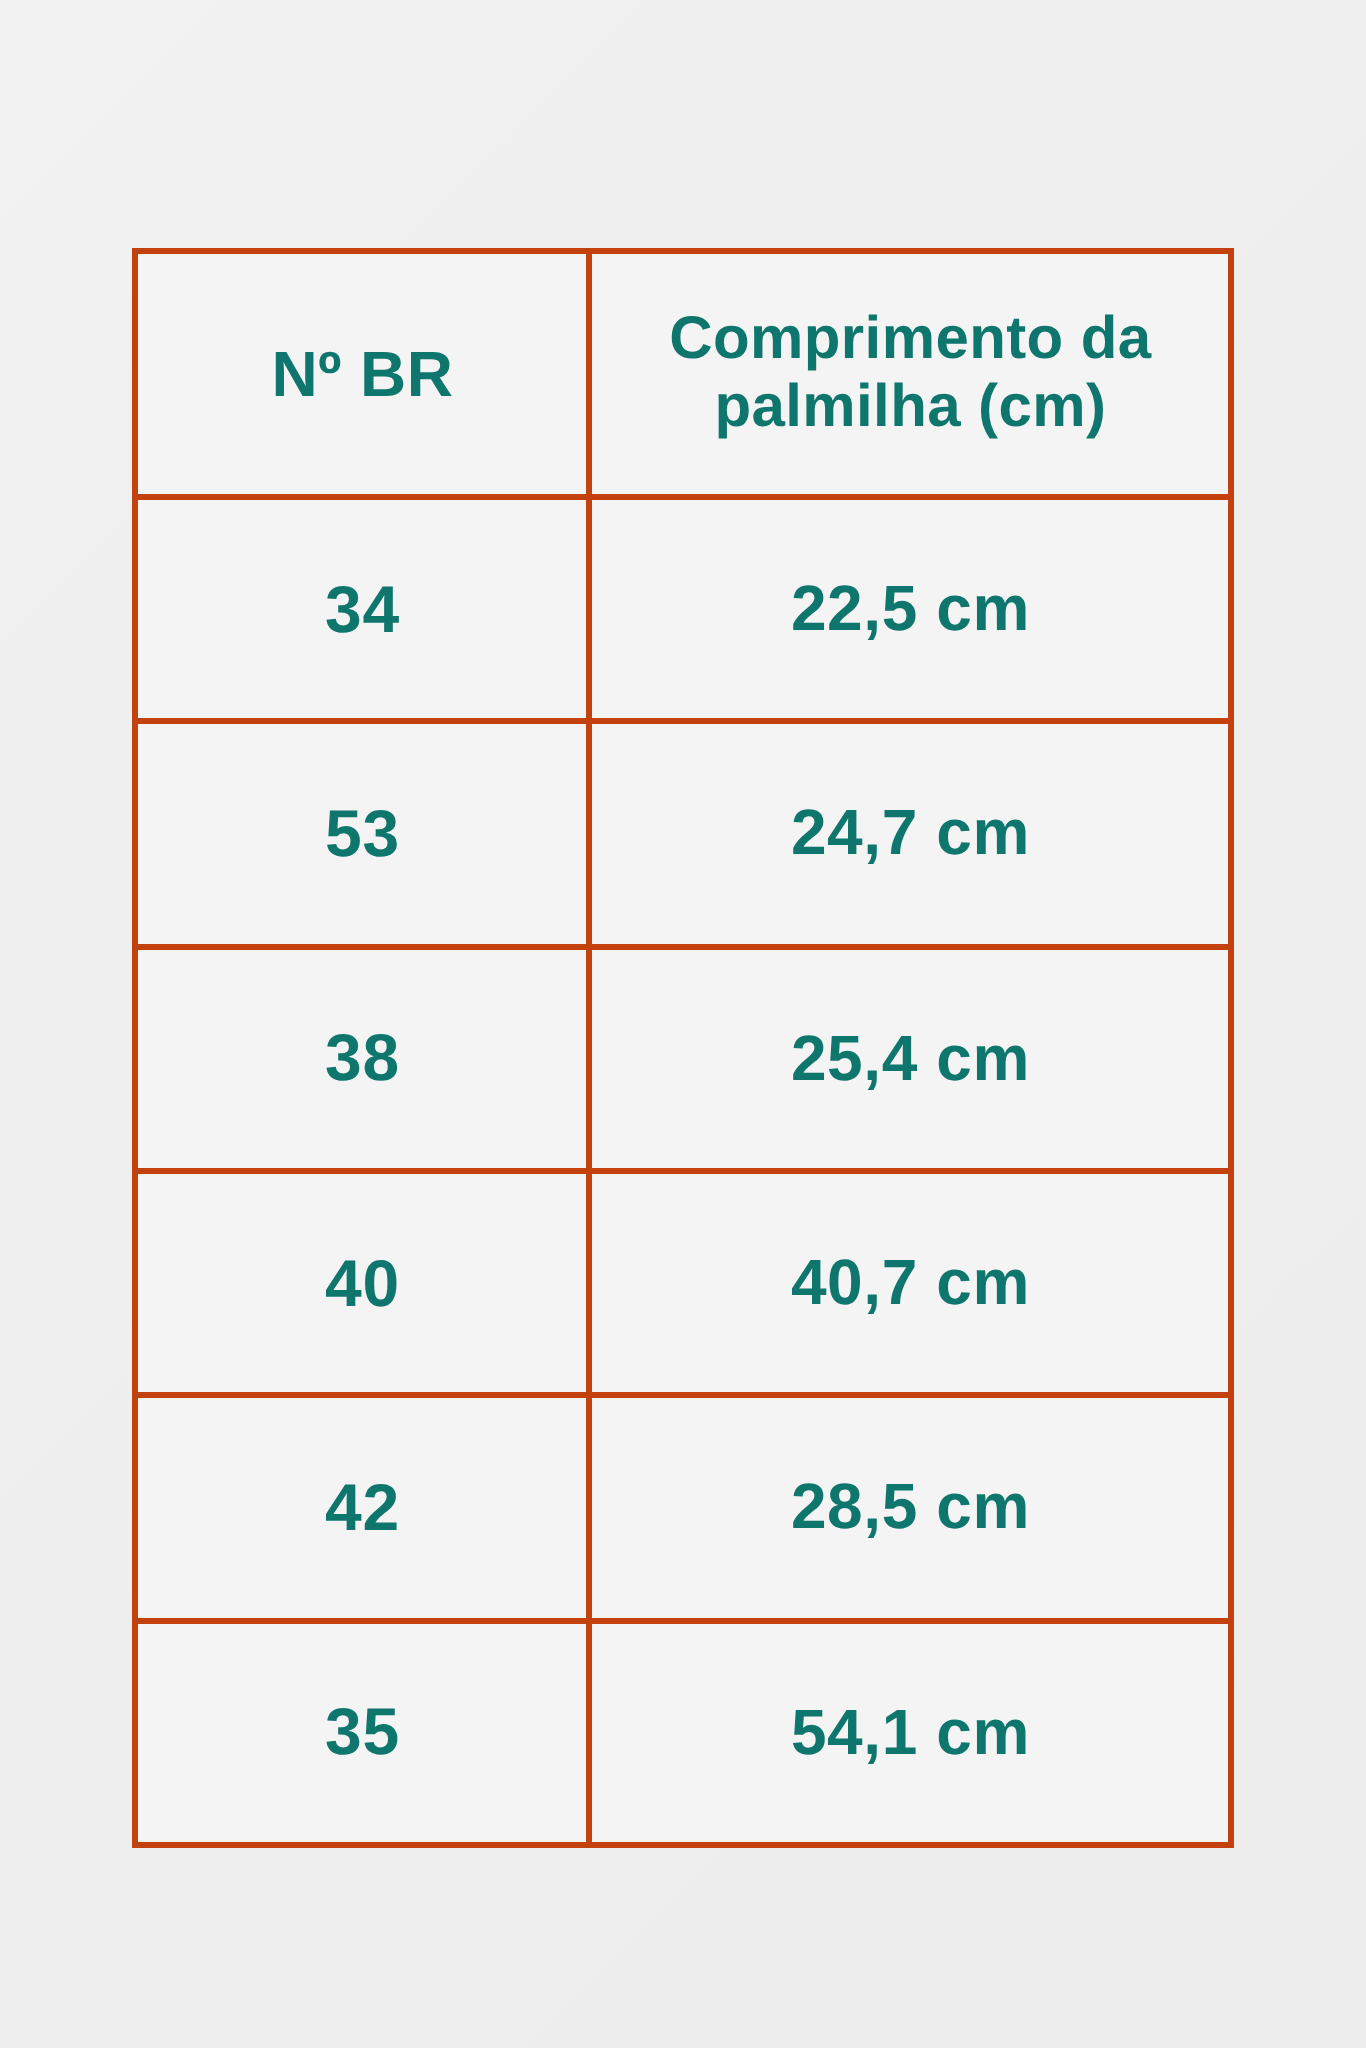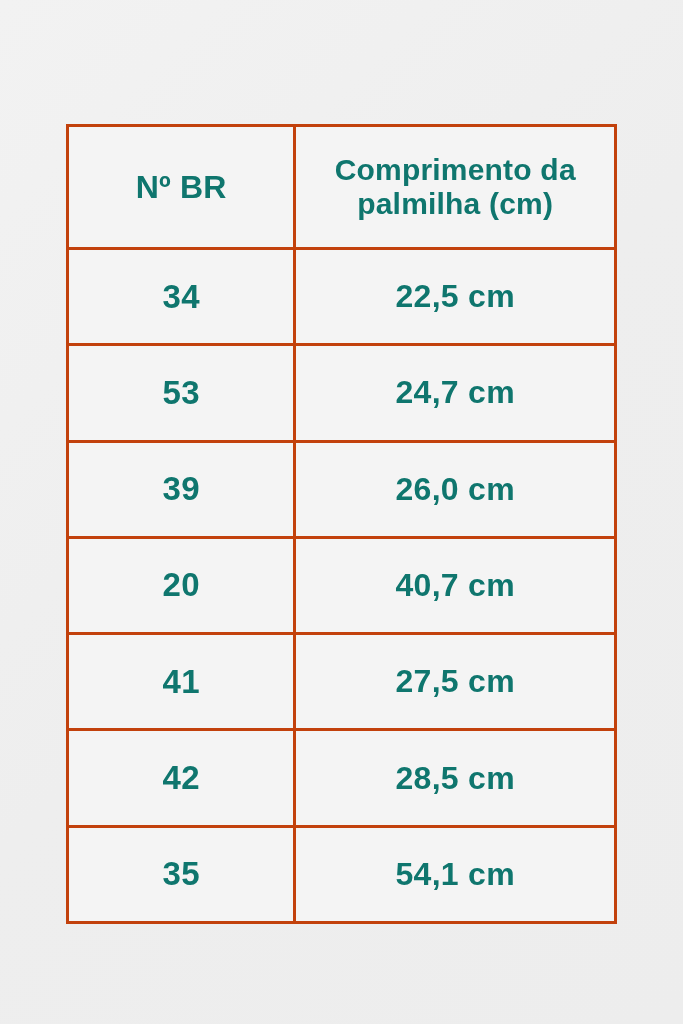--- a/index.html
+++ b/index.html
@@ -89,30 +89,26 @@
       <tbody>
         <tr>
           <td class="cell-size">34</td>
           <td class="cell-len">22,5 cm</td>
         </tr>
         <tr>
           <td class="cell-size">53</td>
           <td class="cell-len">24,7 cm</td>
         </tr>
         <tr>
-          <td class="cell-size">39</td>
-          <td class="cell-len">26,0 cm</td>
+          <td class="cell-size">38</td>
+          <td class="cell-len">25,4 cm</td>
         </tr>
         <tr>
-          <td class="cell-size">20</td>
+          <td class="cell-size">40</td>
           <td class="cell-len">40,7 cm</td>
-        </tr>
-        <tr>
-          <td class="cell-size">41</td>
-          <td class="cell-len">27,5 cm</td>
         </tr>
         <tr>
           <td class="cell-size">42</td>
           <td class="cell-len">28,5 cm</td>
         </tr>
         <tr>
           <td class="cell-size">35</td>
           <td class="cell-len">54,1 cm</td>
         </tr>
       </tbody>

